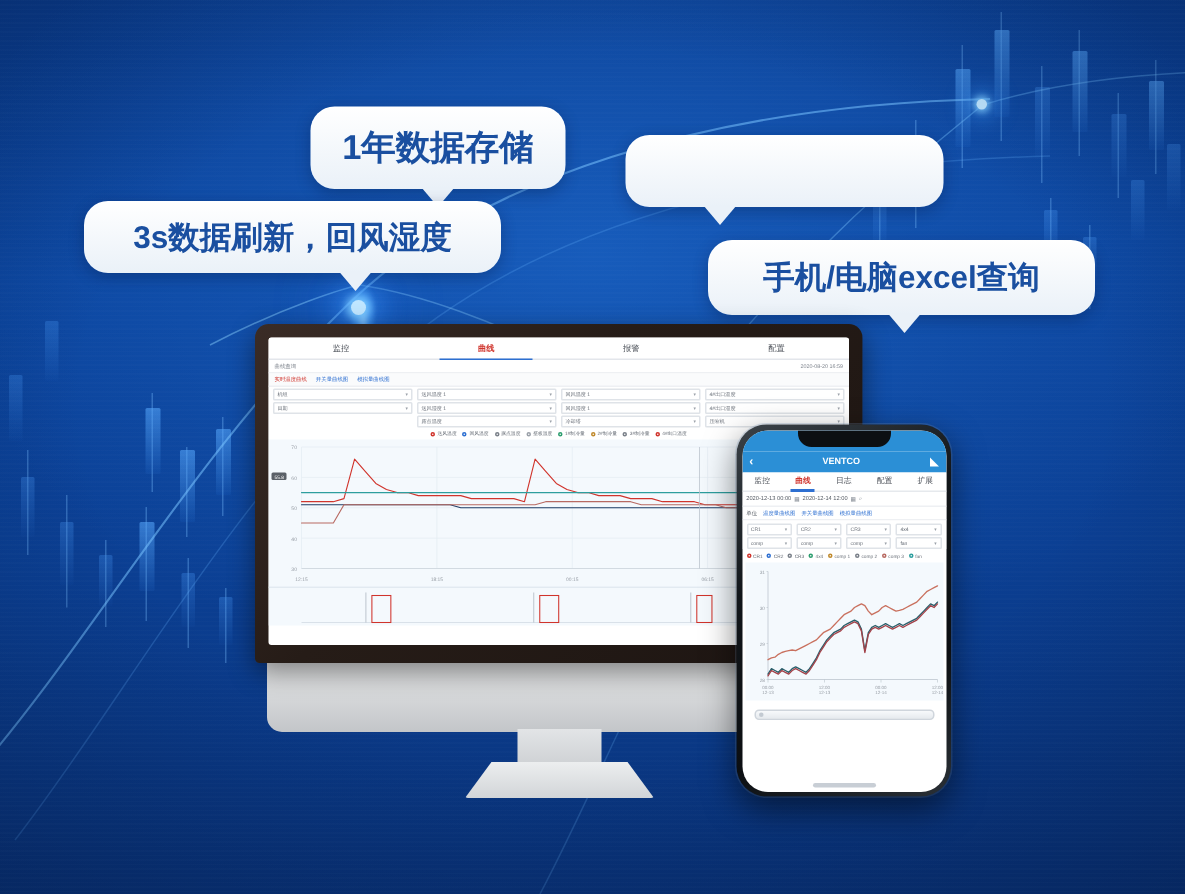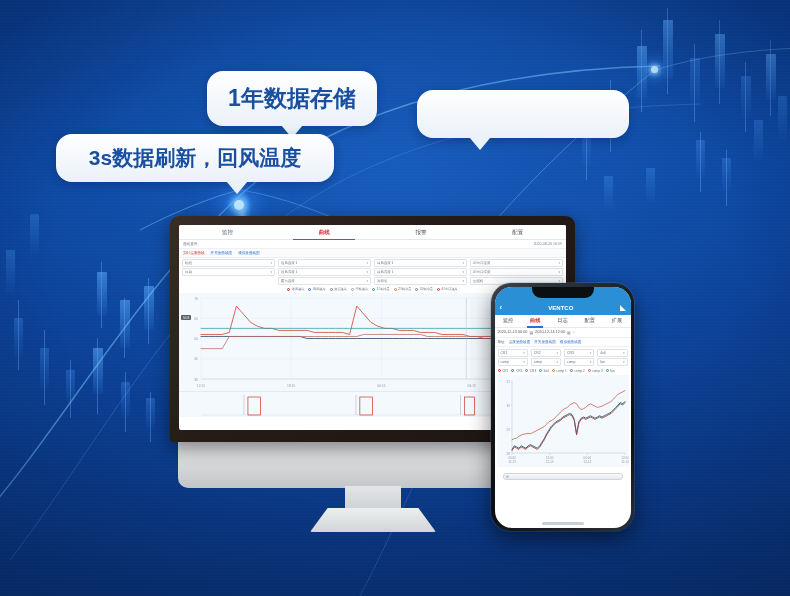--- a/index.html
+++ b/index.html
@@ -255,21 +255,25 @@
   <div class="scan"></div>
 
   <div class="bubble" id="b1">
     <span>1年数据存储</span>
     <span class="tail"></span>
   </div>
   <div class="bubble" id="b2">
     <span class="tail"></span>
   </div>
   <div class="bubble" id="b3">
-    <span>3s数据刷新，回风温度</span>
+    <span>3s数据刷新，回风湿度</span>
+    <span class="tail"></span>
+  </div>
+  <div class="bubble" id="b4">
+    <span>手机/电脑excel查询</span>
     <span class="tail"></span>
   </div>
 
   <div id="monitor">
     <div class="mon-chin"></div>
     <div class="mon-neck"></div>
     <div class="mon-foot"></div>
 
     <div class="mon-bezel">
       <div class="mon-screen">

